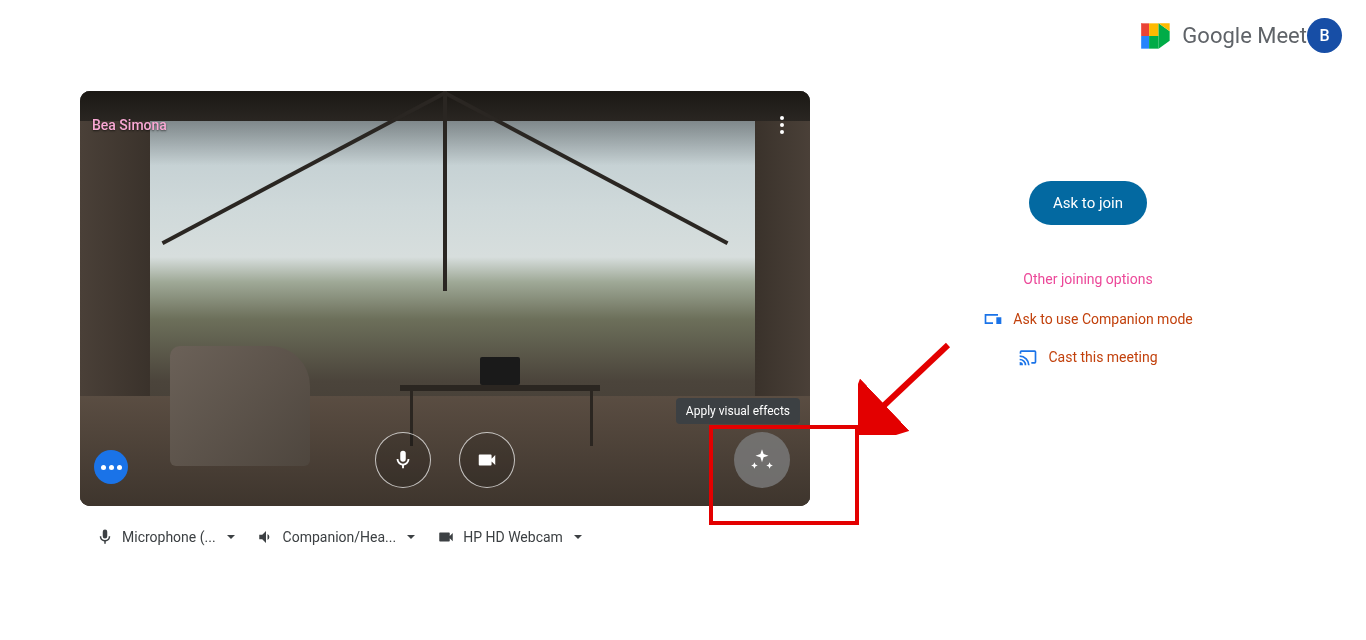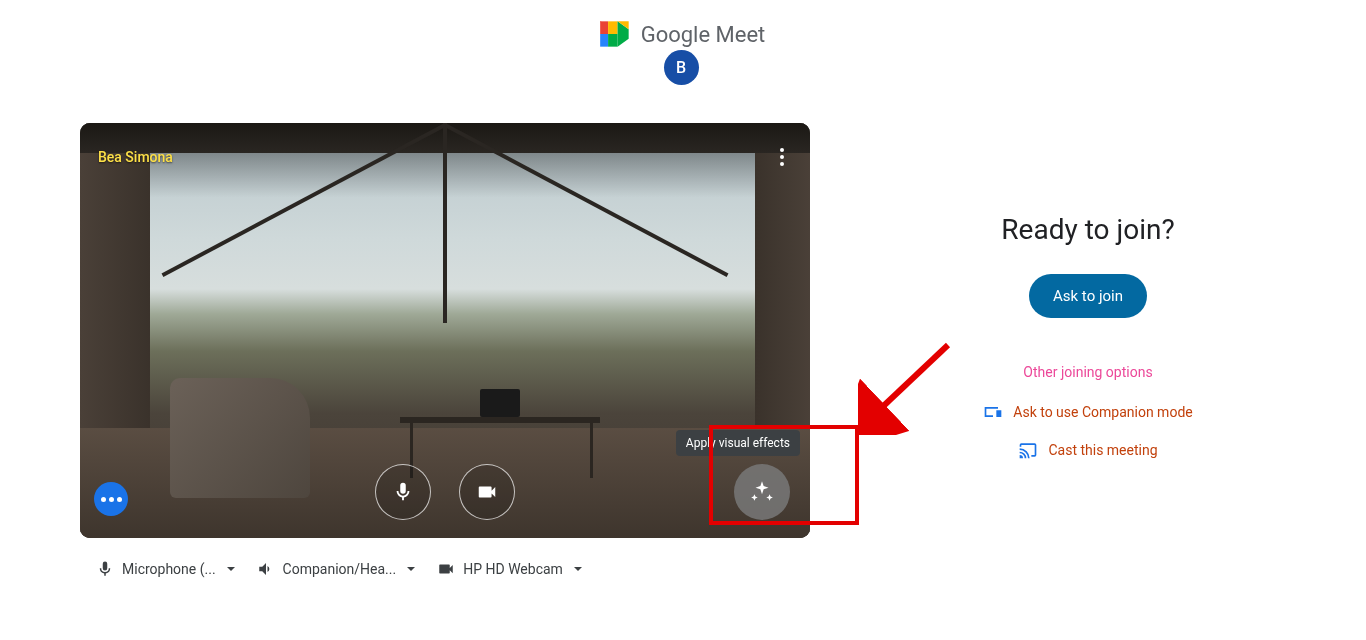--- a/index.html
+++ b/index.html
@@ -8,23 +8,22 @@
       background: #fff;
       width: 1366px;
       height: 640px;
       overflow: hidden;
       position: relative;
     }
     
     .header {
       display: flex;
       align-items: center;
-      justify-content: flex-start;
+      justify-content: flex-end;
       padding: 18px 24px 18px 20px;
-      flex-direction: column;
     }
     .logo-group { display: flex; align-items: center; gap: 6px; }
     .meet-logo {
       width: 38px; height: 32px; position: relative;
     }
     .meet-logo svg { width: 100%; height: 100%; }
     .product-name { font-size: 22px; color: #5f6368; letter-spacing: 0; }
     .header-right { display: flex; align-items: center; gap: 14px; }
     .switch-link { font-size: 13px; color: #5f6368; cursor: pointer; text-align: right;}
     .gray-bar { width: 130px; height: 14px; background: #f1f1f1; border-radius: 2px; margin-bottom:2px;}
@@ -59,22 +58,22 @@
     .s4{ left:50%; top:0; width:320px; height:4px; transform-origin:left; transform:rotate(152deg);}
     .wall-l{ position:absolute; left:0; top:0; bottom:0; width:70px; background:linear-gradient(90deg,#4a4038,#3a322b);}
     .wall-r{ position:absolute; right:0; top:0; bottom:0; width:55px; background:linear-gradient(270deg,#4a4038,#3a322b);}
     .floor{ position:absolute; left:0; right:0; bottom:0; height:110px; background:linear-gradient(#5a4d42,#3e352d);}
     .desk{ position:absolute; left:320px; bottom:115px; width:200px; height:6px; background:#2b2621;}
     .desk-leg{ position:absolute; bottom:60px; width:3px; height:55px; background:#2b2621;}
     .dl1{left:330px;} .dl2{left:510px;}
     .laptop{position:absolute; left:400px; bottom:121px; width:40px; height:28px; background:#1a1a1a; border-radius:2px;}
     .chair{position:absolute; left:90px; bottom:40px; width:140px; height:120px; background:linear-gradient(135deg,#6b6158,#4e463e); border-radius:10px 40px 6px 6px;}
     .participant-name {
-      position: absolute; top: 26px; left: 18px;
-      color: #fde047; font-size: 14px; font-weight: 500;
+      position: absolute; top: 26px; left: 12px;
+      color: #f9a8d4; font-size: 14px; font-weight: 500;
       text-shadow: 0 1px 2px rgba(0,0,0,0.6);
     }
     .video-menu {
       position: absolute; top: 22px; right: 16px;
       width: 24px; height: 24px; cursor: pointer;
       display:flex; align-items:center; justify-content:center;
     }
     .dots3 { display:flex; flex-direction:column; gap:3px;}
     .dots3 span{ width:4px;height:4px;background:#fff;border-radius:50%;}
     .ctrl-row {
@@ -253,21 +252,20 @@
           </svg>
         <span>HP HD Webcam</span>
         <span class="caret"><svg viewBox="0 0 10 10">
               <path d="M1 3l4 4 4-4z"></path>
             </svg></span>
       </div>
     </div>
   </div>
 
   <div class="join-col">
-    <div class="ready">Ready to join?</div>
     <div class="btn-row">
       <button class="ask-btn">Ask to join</button>
     </div>
     <div class="other-title">Other joining options</div>
     <div class="link-row">
       <svg viewBox="0 0 24 24">
           <path d="M4 6h14v2H4zm0 0v10h8v2H2V6zm12 4h6v8h-6z"></path>
         </svg>
       <span>Ask to use Companion mode</span>
     </div>

